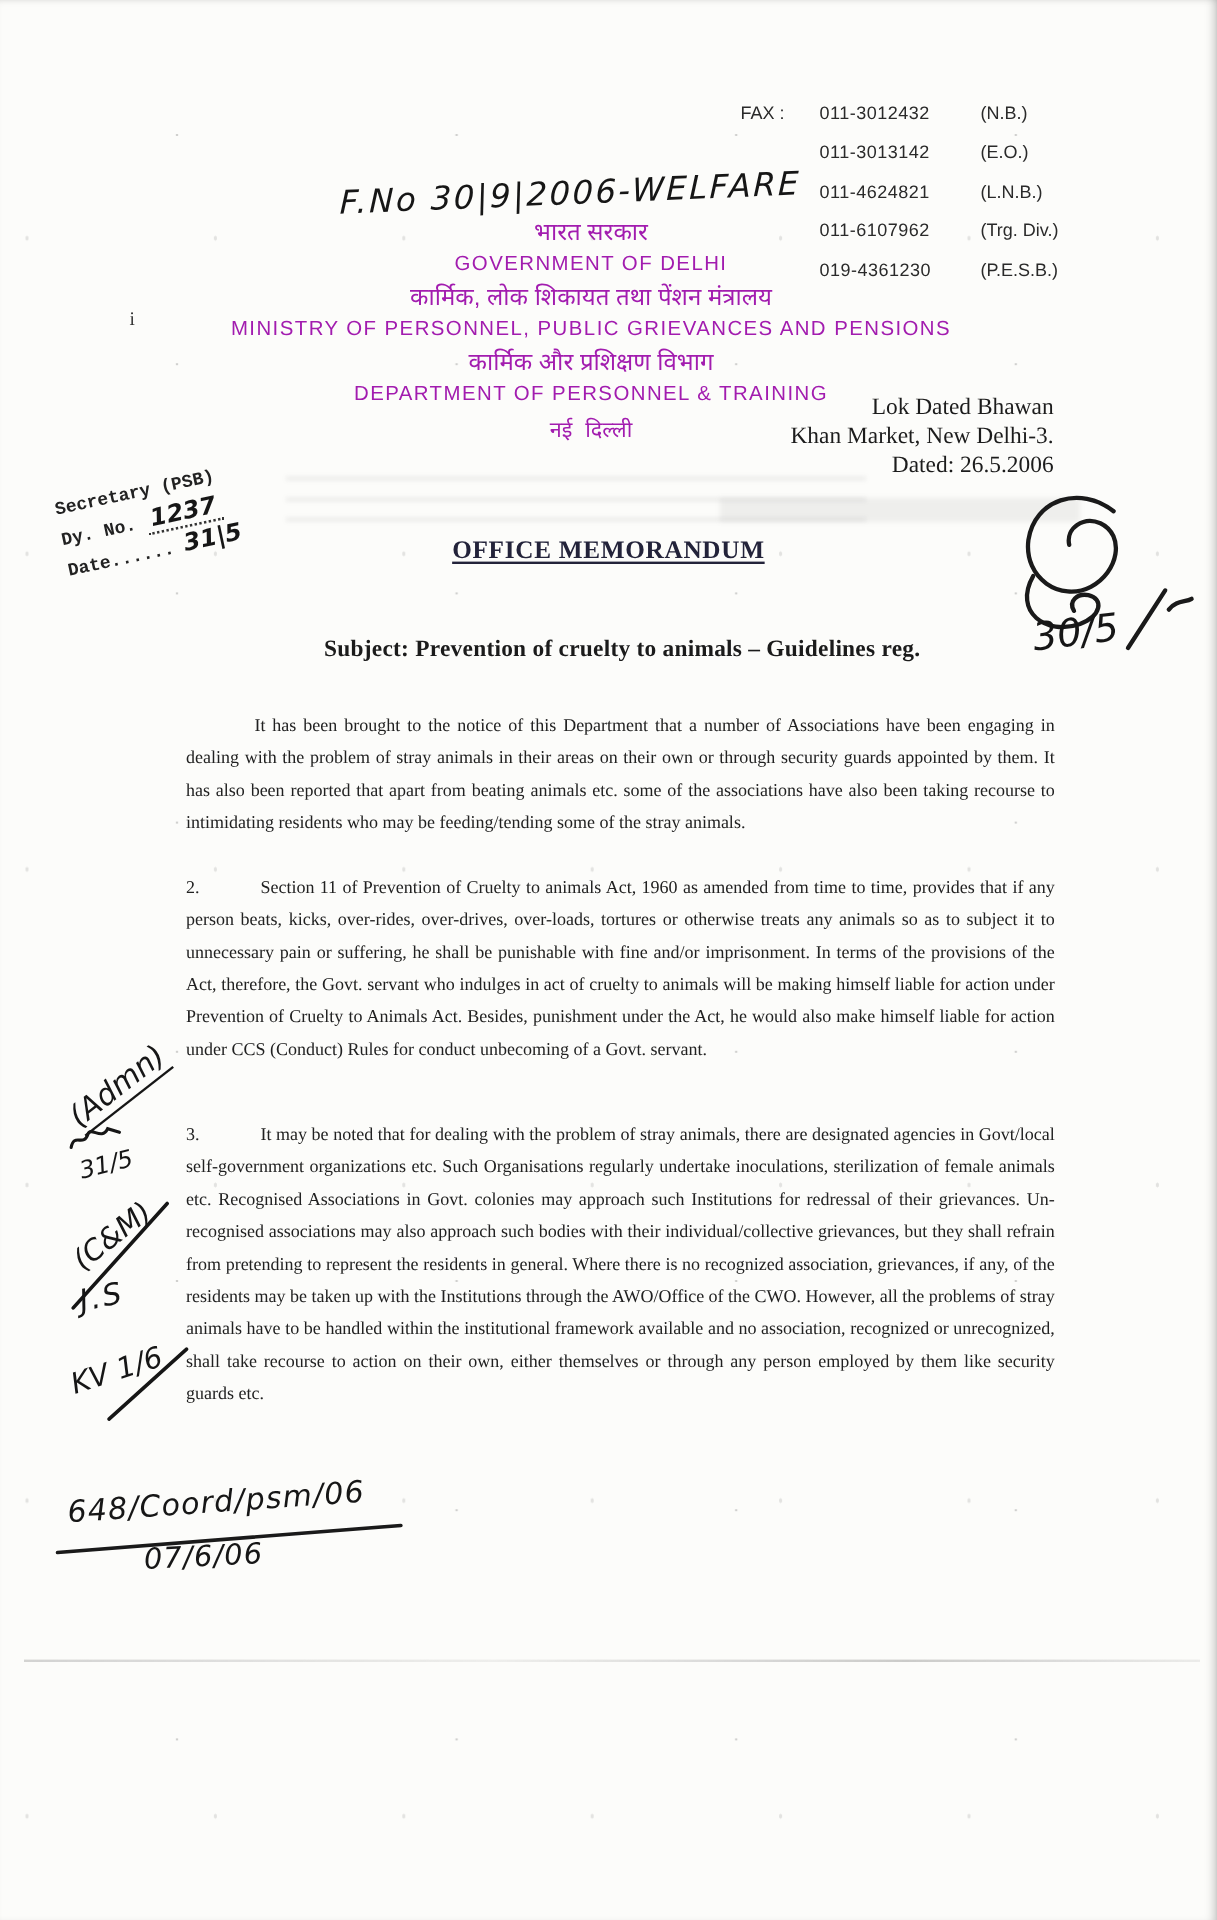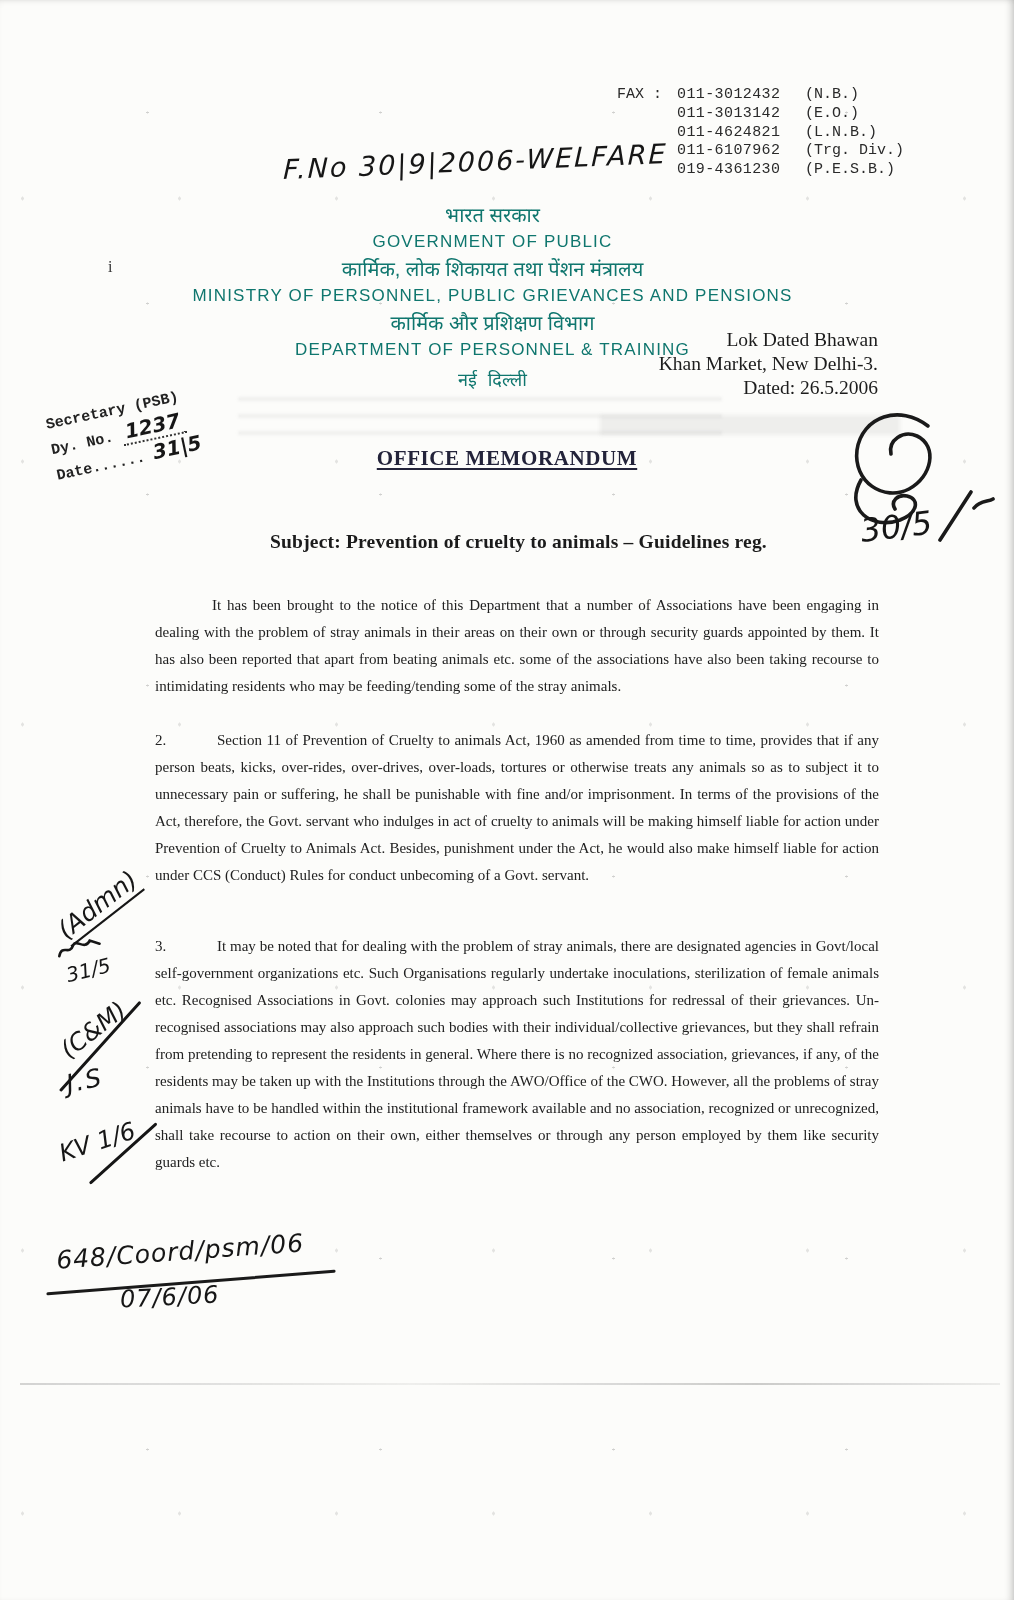--- a/index.html
+++ b/index.html
@@ -17,32 +17,32 @@
       radial-gradient(rgba(60,60,60,0.22) 1px, transparent 1.4px);
     background-size: 233px 191px, 157px 263px;
     background-position: 31px 17px, 101px 67px;
   }
   .crease { position:absolute; left:20px; top:1383px; width:980px; height:2px;
     background:linear-gradient(90deg, rgba(90,90,90,.25), rgba(120,120,120,.1) 40%, rgba(90,90,90,.3) 75%, rgba(120,120,120,.12));
     filter:blur(.4px); }
 
   
   .fax-block { position:absolute; left:617px; top:86px;
-    font-family:Liberation Mono, monospace; font-size:15px; line-height:18.8px;
-    color:#2a2a2a; display:grid; grid-template-columns:52px 120px auto; column-gap:8px; }
+    font-family:Liberation Sans, sans-serif; font-size:15px; line-height:18.8px;
+    color:#2a2a2a; display:grid; grid-template-columns:52px 120px auto; column-gap:8px;gap:14px; }
   .fax-block .num { letter-spacing:.4px; }
 
   
   .hw { font-family:"DejaVu Sans", sans-serif; font-style:italic; color:#161616; }
 
   .file-no { position:absolute; left:283px; top:146px; font-size:27px; letter-spacing:2px;
     transform:rotate(-2.4deg) skewX(-4deg); white-space:nowrap; }
 
   
-  .letterhead { position:absolute; left:0; top:198px; width:985px; text-align:center; color:#0f766e; }
+  .letterhead { position:absolute; left:0; top:176px; width:985px; text-align:center; color:#a21caf; }
   .letterhead .hi  { font-family:"Liberation Sans", sans-serif; font-size:20px; margin-top:3px; }
   .letterhead .en  { font-family:"Liberation Sans", sans-serif; font-size:17px; letter-spacing:1.2px; margin-top:4px; }
   .letterhead .city-hi { font-size:18px; margin-top:7px;font-family:Liberation Mono, monospace; }
   .letterhead .city-en { font-size:16px; letter-spacing:2px; margin-top:5px; }
 
   .address { position:absolute; right:136px; top:328px; text-align:right; font-size:19.5px; line-height:24px; color:#1c1c1c; }
 
   
   .stamp { position:absolute; left:50px; top:398px; transform:rotate(-12deg);
     font-family:"Liberation Mono", monospace; font-size:15px; font-weight:bold;
@@ -113,21 +113,21 @@
     <span>(Trg. Div.)</span>
     <span></span>
     <span class="num">019-4361230</span>
     <span>(P.E.S.B.)</span>
   </div>
 
   <div class="hw file-no">F.No 30|9|2006-WELFARE</div>
 
   <div class="letterhead">
     <div class="hi">भारत सरकार</div>
-    <div class="en">GOVERNMENT OF PUBLIC</div>
+    <div class="en">GOVERNMENT OF DELHI</div>
     <div class="hi">कार्मिक, लोक शिकायत तथा पेंशन मंत्रालय</div>
     <div class="en">MINISTRY OF PERSONNEL, PUBLIC GRIEVANCES AND PENSIONS</div>
     <div class="hi">कार्मिक और प्रशिक्षण विभाग</div>
     <div class="en">DEPARTMENT OF PERSONNEL &amp; TRAINING</div>
     <div class="city-hi">नई दिल्ली</div>
   </div>
 
   <div class="tiny-mark">i</div>
 
   <div class="address">

